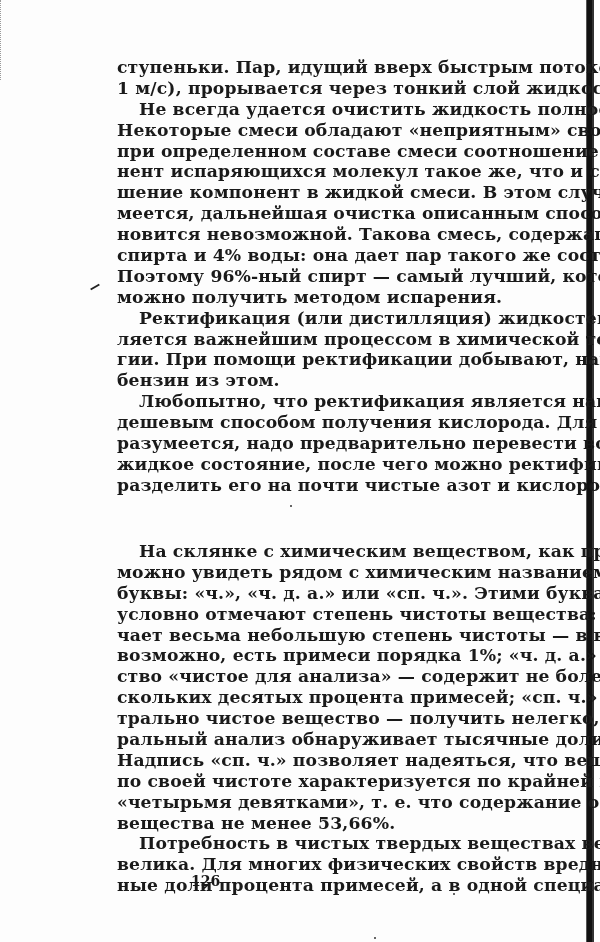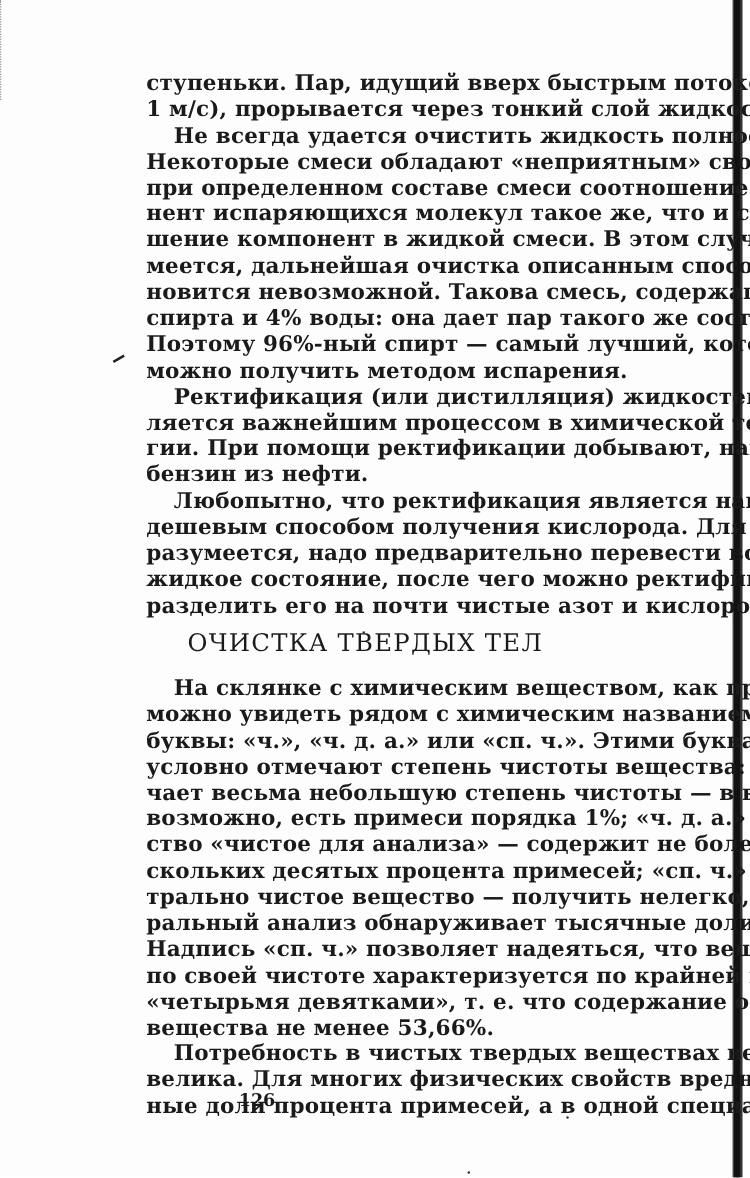--- a/index.html
+++ b/index.html
@@ -128,30 +128,29 @@
     <span class="line">шение компонент в жидкой смеси. В этом случае, разу-</span>
     <span class="line">меется, дальнейшая очистка описанным способом ста-</span>
     <span class="line">новится невозможной. Такова смесь, содержащая 96%</span>
     <span class="line">спирта и 4% воды: она дает пар такого же состава.</span>
     <span class="line">Поэтому 96%-ный спирт — самый лучший, который</span>
     <span class="line last">можно получить методом испарения.</span>
 
     <span class="line indent">Ректификация (или дистилляция) жидкостей яв-</span>
     <span class="line">ляется важнейшим процессом в химической техноло-</span>
     <span class="line">гии. При помощи ректификации добывают, например,</span>
-    <span class="line last">бензин из нефти.</span>
+    <span class="line last">бензин из этом.</span>
 
     <span class="line indent">Любопытно, что ректификация является наиболее</span>
     <span class="line">дешевым способом получения кислорода. Для этого,</span>
     <span class="line">разумеется, надо предварительно перевести воздух в</span>
     <span class="line">жидкое состояние, после чего можно ректификацией</span>
     <span class="line last">разделить его на почти чистые азот и кислород.</span>
   </div>
 
-  <div class="heading">ОЧИСТКА ТВЕРДЫХ ТЕЛ</div>
 
   <div class="text-block-2">
 
     <span class="line indent">На склянке с химическим веществом, как правило,</span>
     <span class="line">можно увидеть рядом с химическим названием такие</span>
     <span class="line">буквы: «ч.», «ч. д. а.» или «сп. ч.». Этими буквами</span>
     <span class="line">условно отмечают степень чистоты вещества: «ч.» озна-</span>
     <span class="line">чает весьма небольшую степень чистоты — в веществе,</span>
     <span class="line">возможно, есть примеси порядка 1%; «ч. д. а.» — веще-</span>
     <span class="line">ство «чистое для анализа» — содержит не более не-</span>

